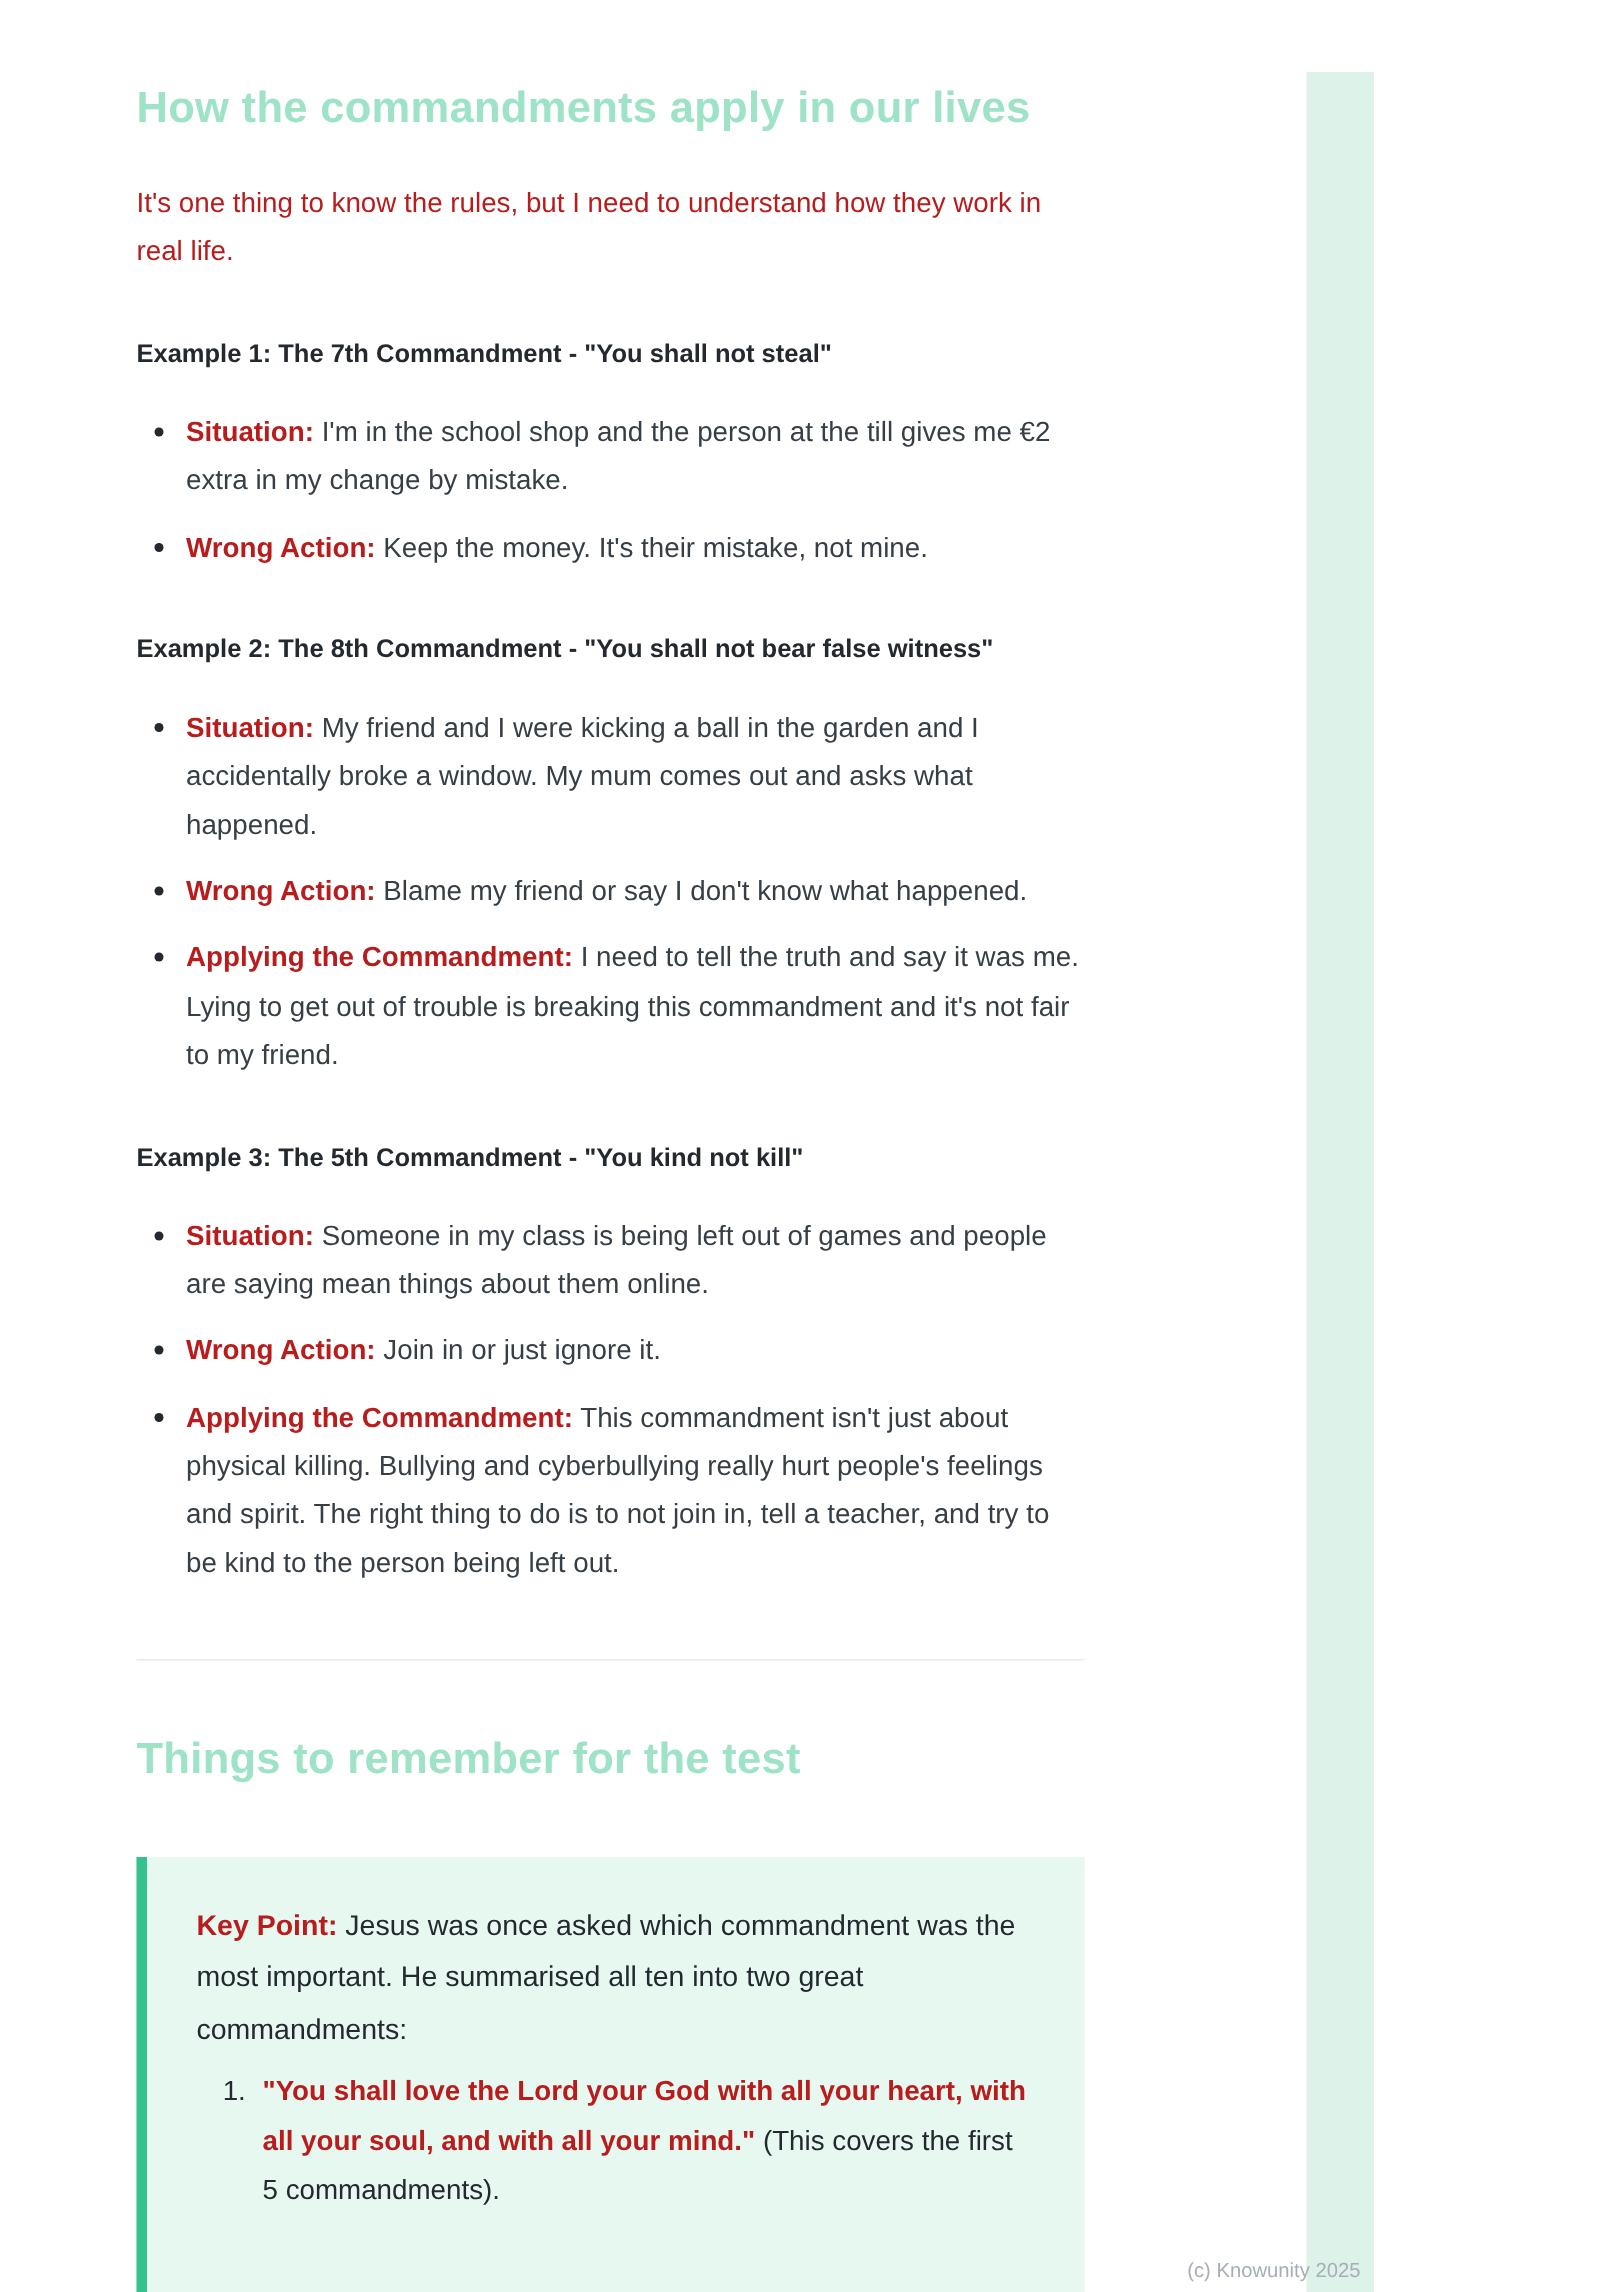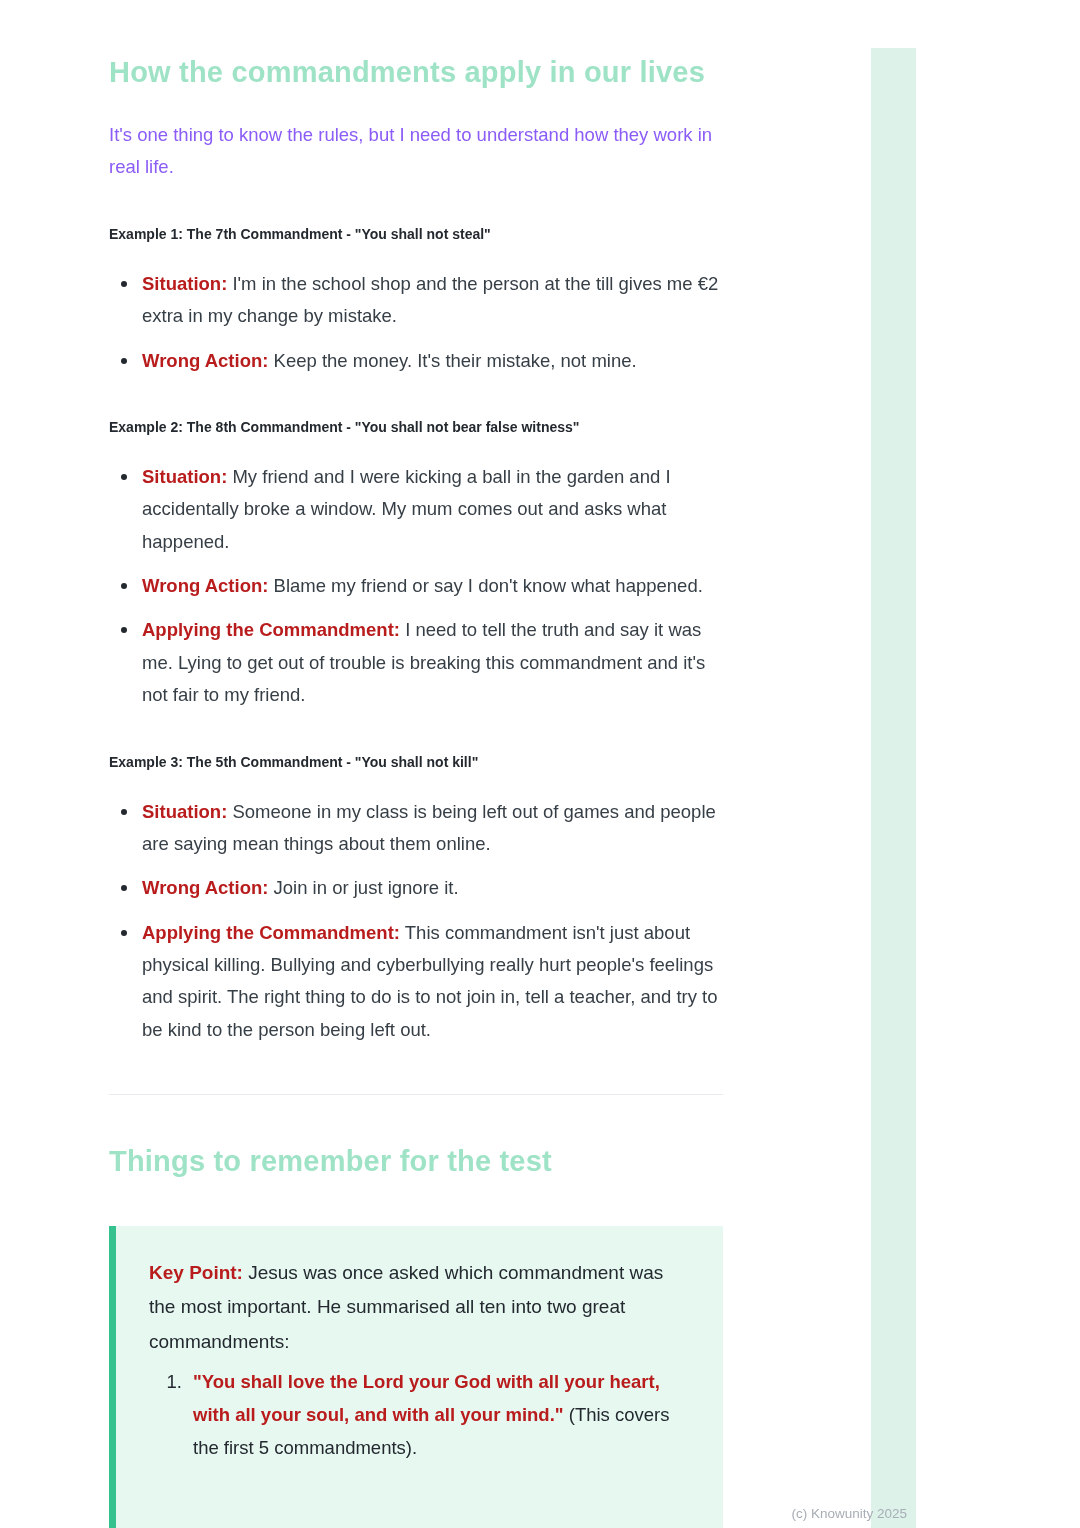--- a/index.html
+++ b/index.html
@@ -7,21 +7,20 @@
   body {
     font-family: "Liberation Sans", sans-serif;
     color: #363e46;
   }
   .page {
     position: relative;
     width: 976px;
     height: 1528px;
     background: #ffffff;
     overflow: hidden;
-    padding-left: 18px;
   }
   .edge-stripe {
     position: absolute;
     top: 48px;
     right: 60px;
     width: 45px;
     height: 1480px;
     background: #ddf3ea;
     z-index: 1;
   }
@@ -37,25 +36,25 @@
     letter-spacing: 0.2px;
     margin-bottom: 30px;
   }
   .mint-title.second {
     margin-top: 50px;
     margin-bottom: 0;
   }
   .intro {
     font-size: 18.5px;
     line-height: 1.75;
-    color: #8b5cf6;
+    color: #b91c1c;
     margin-bottom: 34px;
   }
   .example-heading {
-    font-size: 14px;
+    font-size: 17px;
     font-weight: bold;
     color: #23292f;
     margin: 42px 0 26px 0;
   }
   .bullets {
     list-style: none;
     margin: 0;
   }
   .bullets li {
     position: relative;
@@ -134,21 +133,21 @@
       <li><span class="b">Wrong Action:</span> <span>Keep the money. It's their mistake, not mine.</span></li>
     </ul>
 
     <h2 class="example-heading">Example 2: The 8th Commandment - "You shall not bear false witness"</h2>
     <ul class="bullets">
       <li><span class="b">Situation:</span> <span>My friend and I were kicking a ball in the garden and I accidentally broke a window. My mum comes out and asks what happened.</span></li>
       <li><span class="b">Wrong Action:</span> <span>Blame my friend or say I don't know what happened.</span></li>
       <li><span class="b">Applying the Commandment:</span> <span>I need to tell the truth and say it was me. Lying to get out of trouble is breaking this commandment and it's not fair to my friend.</span></li>
     </ul>
 
-    <h2 class="example-heading">Example 3: The 5th Commandment - "You shall not kill"</h2>
+    <h2 class="example-heading">Example 3: The 5th Commandment - "You kind not kill"</h2>
     <ul class="bullets">
       <li><span class="b">Situation:</span> <span>Someone in my class is being left out of games and people are saying mean things about them online.</span></li>
       <li><span class="b">Wrong Action:</span> <span>Join in or just ignore it.</span></li>
       <li><span class="b">Applying the Commandment:</span> <span>This commandment isn't just about physical killing. Bullying and cyberbullying really hurt people's feelings and spirit. The right thing to do is to not join in, tell a teacher, and try to be kind to the person being left out.</span></li>
     </ul>
 
     <hr class="divider">
 
     <h1 class="mint-title second">Things to remember for the test</h1>
 

